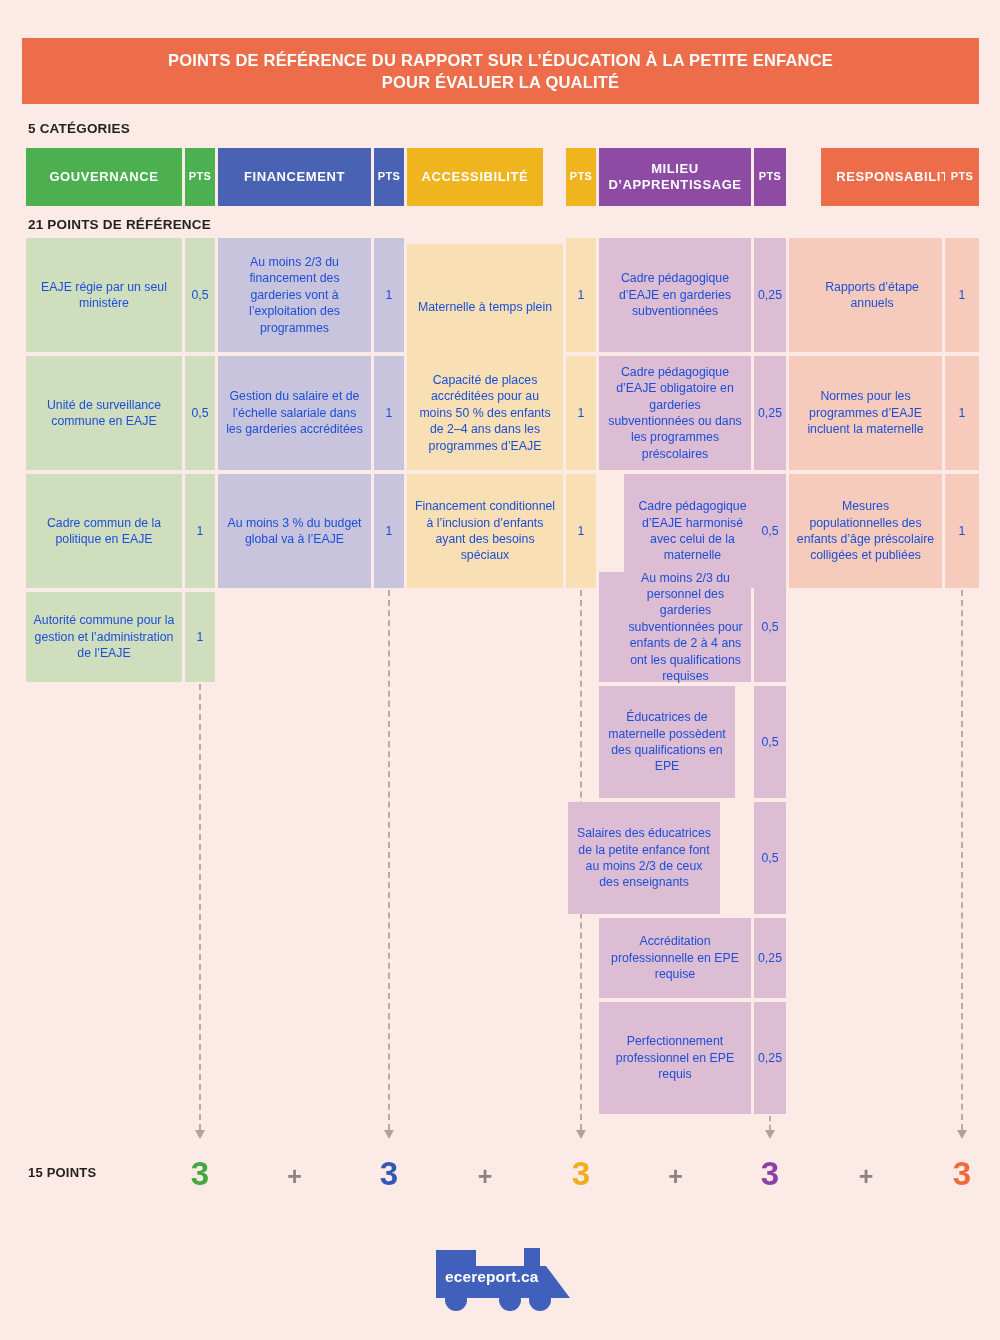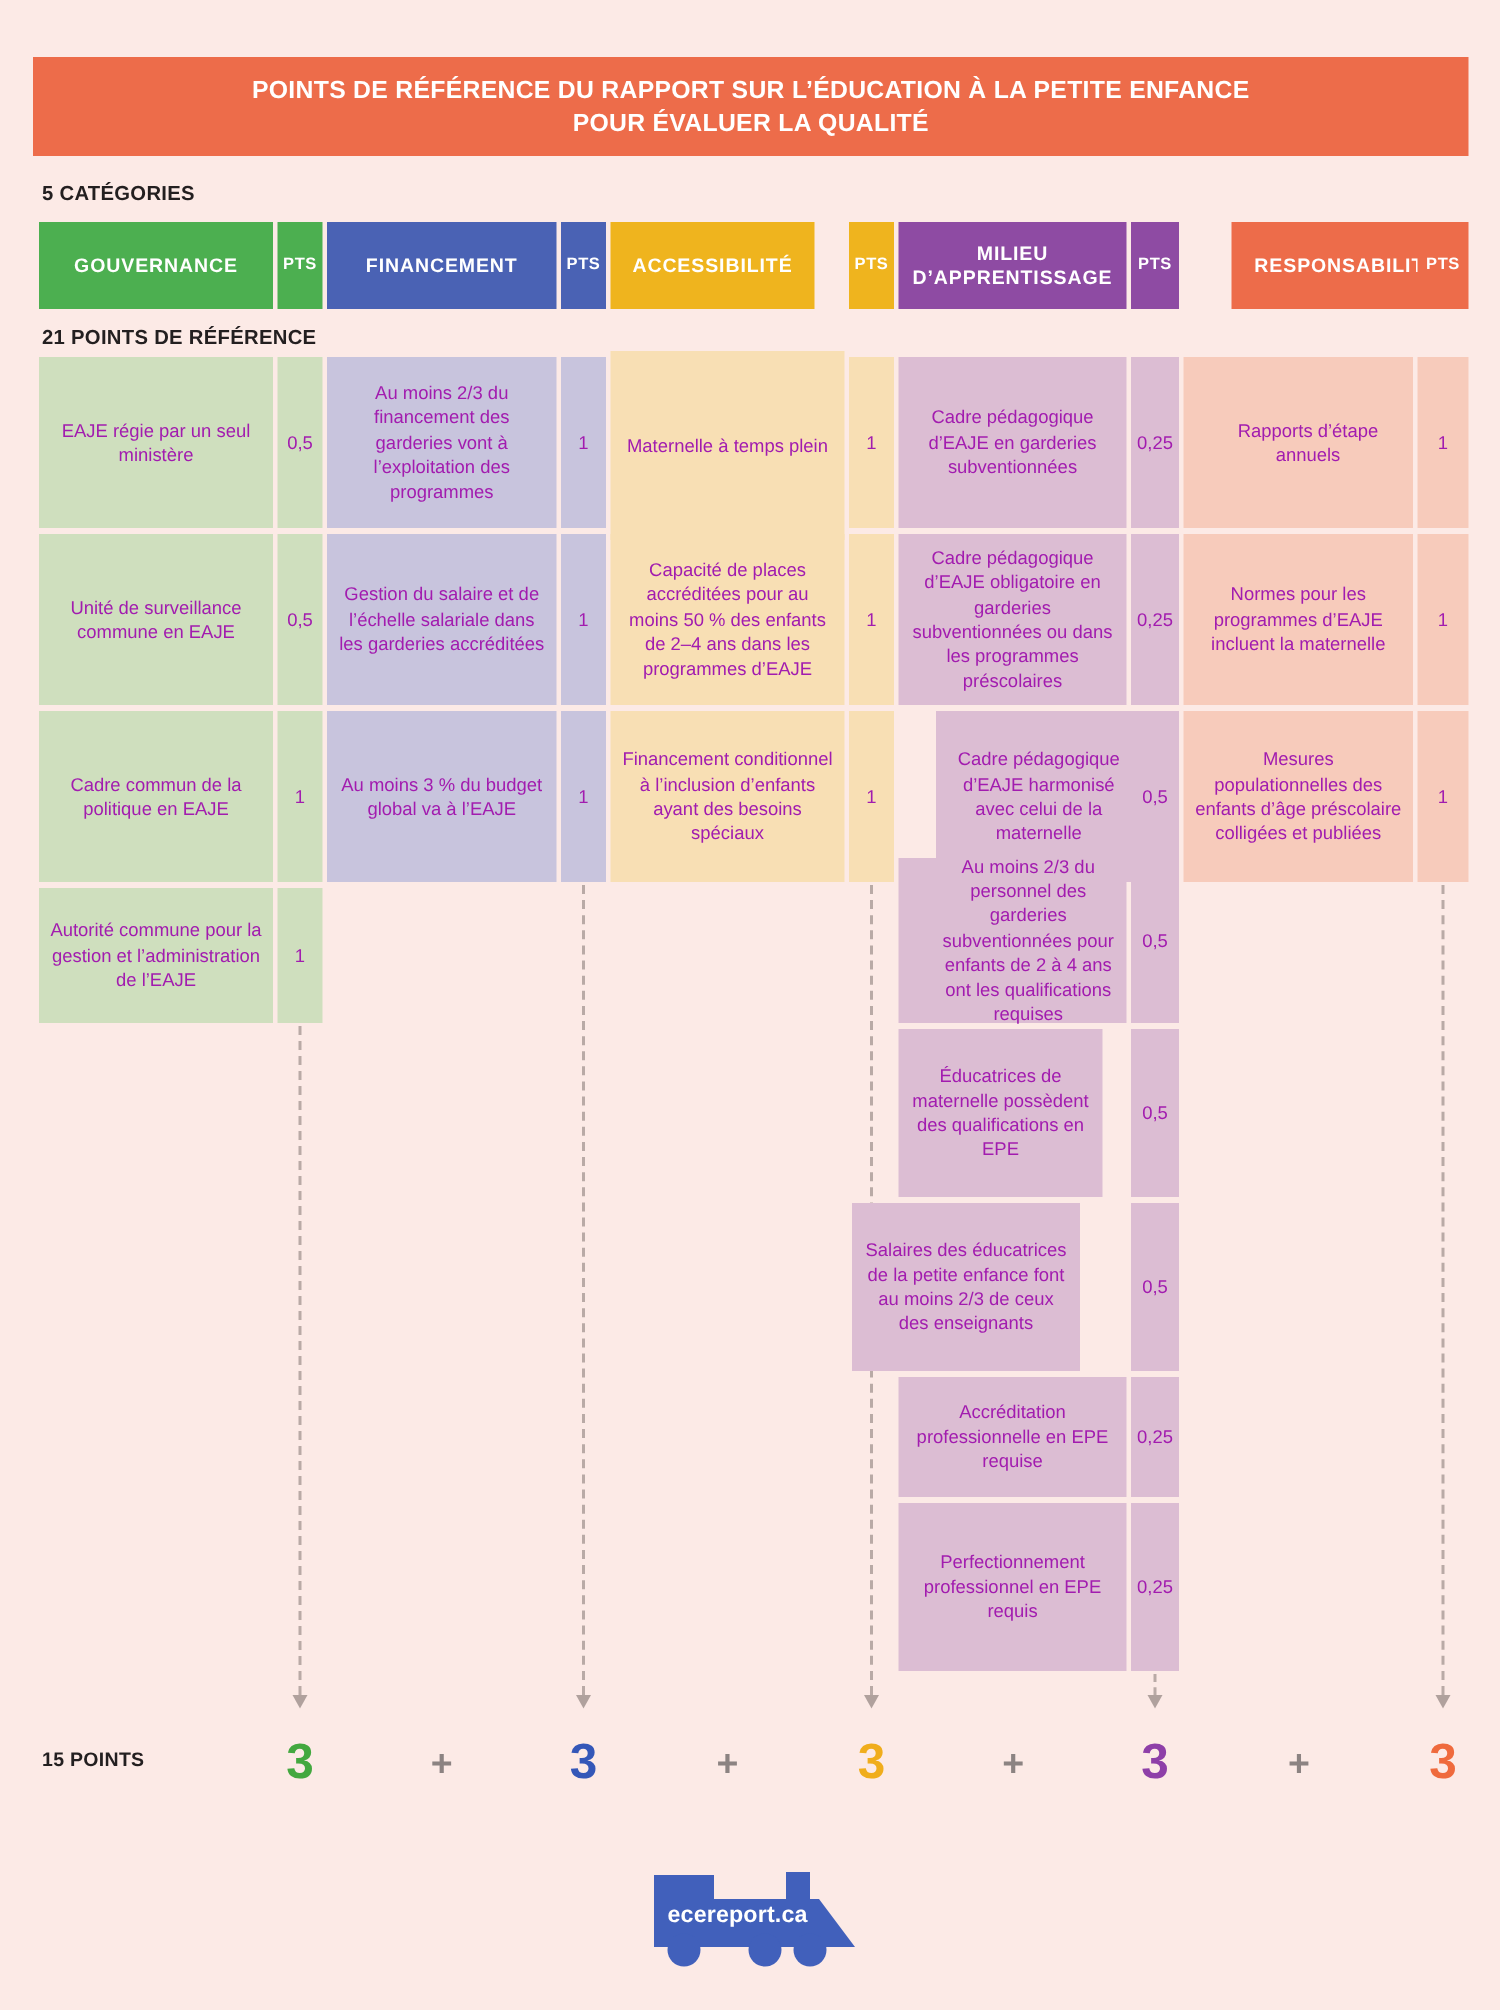--- a/index.html
+++ b/index.html
@@ -67,21 +67,21 @@
   .hdr.pts  { font-size: 11px; letter-spacing: 0.4px; }
 
   .cell {
     position: absolute;
     display: flex;
     align-items: center;
     justify-content: center;
     text-align: center;
     font-size: 12.3px;
     line-height: 1.33;
-    color: #a21caf;
+    color: #1d4ed8;
     padding: 4px 7px;
   }
   .cell.ptscell { font-size: 12.3px; padding: 2px; }
 
   
   .dash {
     position: absolute;
     width: 0;
     border-left: 2px dashed #b9aaa6;
   }
@@ -166,21 +166,21 @@
       <div class="cell" style="left: 218px; top: 356px; width: 153px; height: 114px; background: rgb(200, 196, 221);">Gestion du salaire et de l’échelle salariale dans les garderies accréditées</div>
       <div class="cell ptscell" style="left: 374px; top: 356px; width: 30px; height: 114px; background: rgb(200, 196, 221);">1</div>
       <div class="cell" style="left: 218px; top: 474px; width: 153px; height: 114px; background: rgb(200, 196, 221);">Au moins 3 % du budget global va à l’EAJE</div>
       <div class="cell ptscell" style="left: 374px; top: 474px; width: 30px; height: 114px; background: rgb(200, 196, 221);">1</div>
       <div class="dash" style="left: 388px; top: 590px; height: 540px;"></div>
       <div class="arrowhead" style="left: 384px; top: 1130px;"></div>
       <div class="total" style="left: 369px; top: 1157px; color: rgb(52, 87, 184);">3</div>
       <div class="plus" style="left: 470px; top: 1164px;">+</div>
       <div class="hdr main" style="left: 407px; top: 148px; width: 136px; height: 58px; background: rgb(239, 180, 30);">ACCESSIBILITÉ</div>
       <div class="hdr pts" style="left: 566px; top: 148px; width: 30px; height: 58px; background: rgb(239, 180, 30);">PTS</div>
-      <div class="cell" style="left: 407px; top: 234px; width: 156px; height: 126px; background: rgb(248, 223, 180);">Maternelle à temps plein</div>
+      <div class="cell" style="left: 407px; top: 244px; width: 156px; height: 126px; background: rgb(248, 223, 180);">Maternelle à temps plein</div>
       <div class="cell ptscell" style="left: 566px; top: 238px; width: 30px; height: 114px; background: rgb(248, 223, 180);">1</div>
       <div class="cell" style="left: 407px; top: 356px; width: 156px; height: 114px; background: rgb(248, 223, 180);">Capacité de places accréditées pour au moins 50 % des enfants de 2–4 ans dans les programmes d’EAJE</div>
       <div class="cell ptscell" style="left: 566px; top: 356px; width: 30px; height: 114px; background: rgb(248, 223, 180);">1</div>
       <div class="cell" style="left: 407px; top: 474px; width: 156px; height: 114px; background: rgb(248, 223, 180);">Financement conditionnel à l’inclusion d’enfants ayant des besoins spéciaux</div>
       <div class="cell ptscell" style="left: 566px; top: 474px; width: 30px; height: 114px; background: rgb(248, 223, 180);">1</div>
       <div class="dash" style="left: 580px; top: 590px; height: 540px;"></div>
       <div class="arrowhead" style="left: 576px; top: 1130px;"></div>
       <div class="total" style="left: 561px; top: 1157px; color: rgb(240, 173, 28);">3</div>
       <div class="plus" style="left: 660.5px; top: 1164px;">+</div>
       <div class="hdr main" style="left: 599px; top: 148px; width: 152px; height: 58px; background: rgb(142, 75, 163);">

